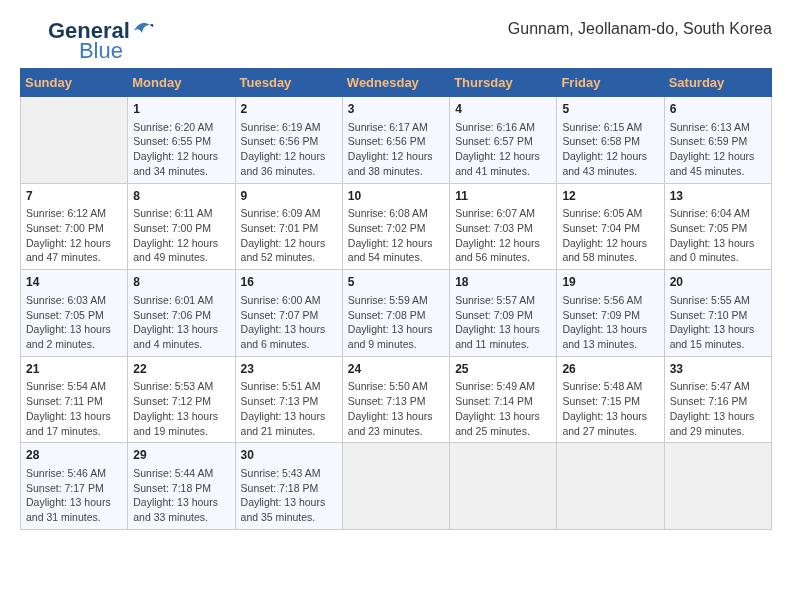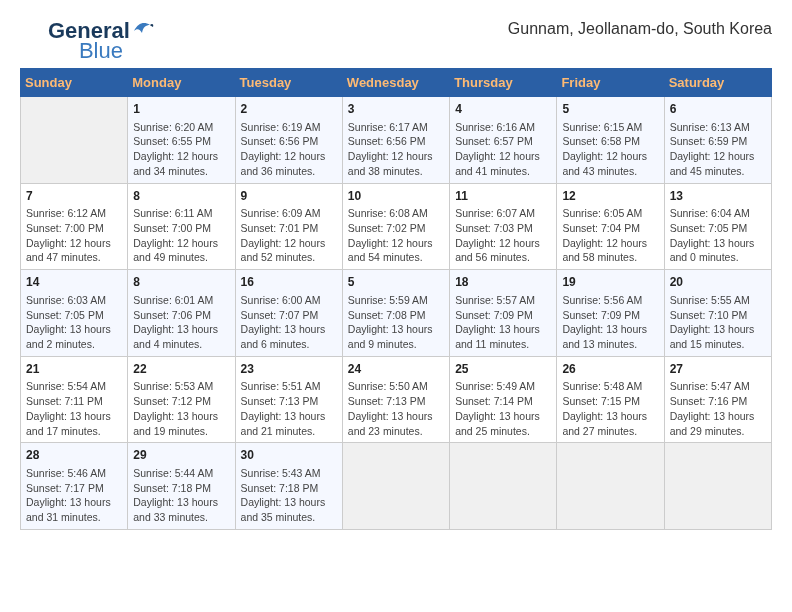--- a/index.html
+++ b/index.html
@@ -219,21 +219,21 @@
         </td>
         <td>
           <span class="day-num">25</span>
           <div class="day-info">Sunrise: 5:49 AM<br>Sunset: 7:14 PM<br>Daylight: 13 hours<br>and 25 minutes.</div>
         </td>
         <td>
           <span class="day-num">26</span>
           <div class="day-info">Sunrise: 5:48 AM<br>Sunset: 7:15 PM<br>Daylight: 13 hours<br>and 27 minutes.</div>
         </td>
         <td>
-          <span class="day-num">27</span>
+          <span class="day-num">33</span>
           <div class="day-info">Sunrise: 5:47 AM<br>Sunset: 7:16 PM<br>Daylight: 13 hours<br>and 29 minutes.</div>
         </td>
       </tr>
       <tr>
         <td>
           <span class="day-num">28</span>
           <div class="day-info">Sunrise: 5:46 AM<br>Sunset: 7:17 PM<br>Daylight: 13 hours<br>and 31 minutes.</div>
         </td>
         <td>
           <span class="day-num">29</span>

